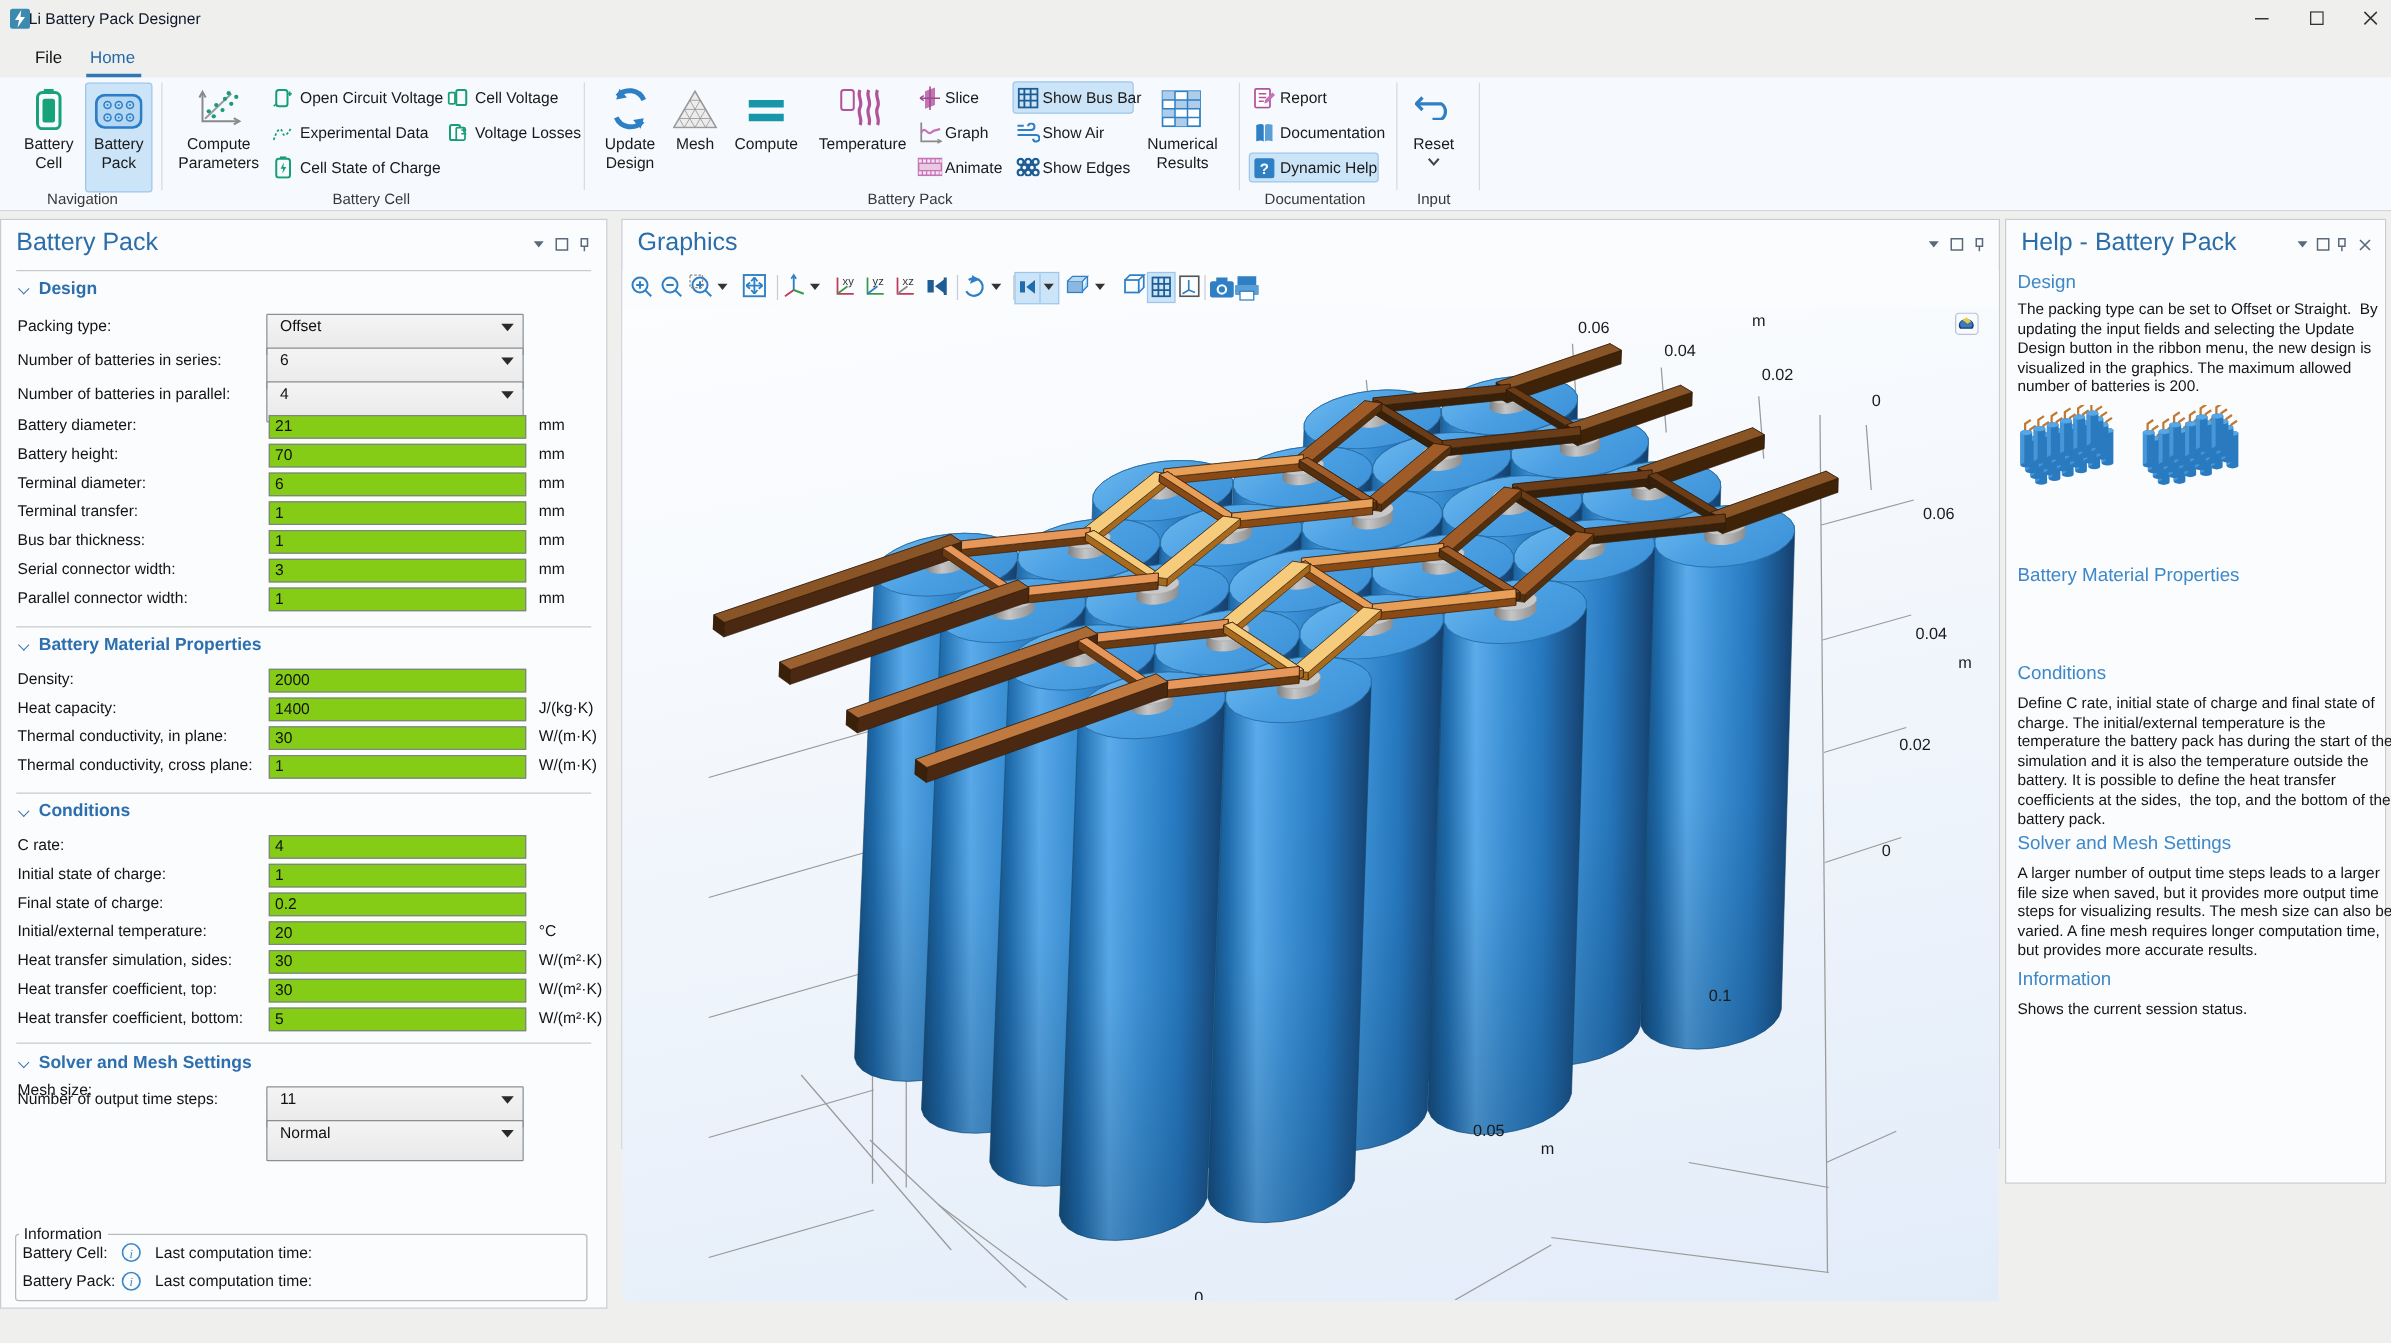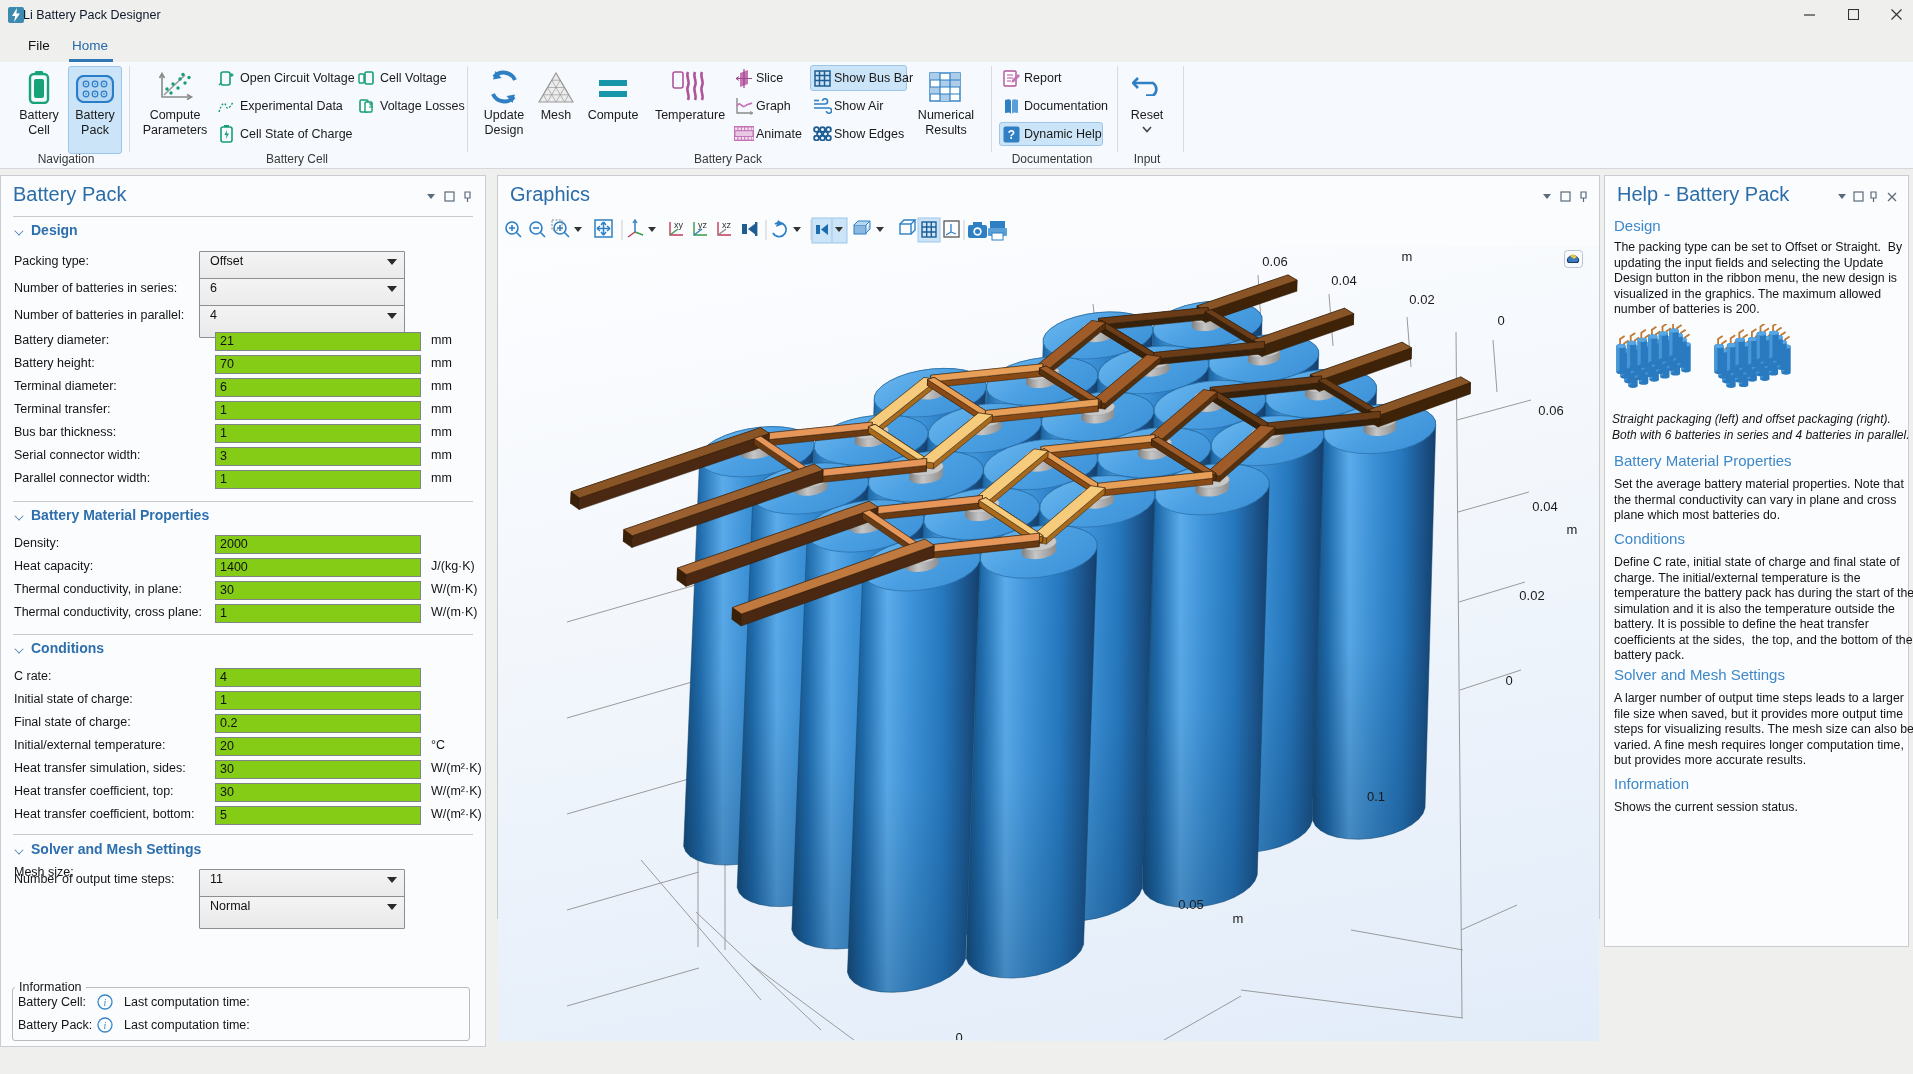--- a/index.html
+++ b/index.html
@@ -16,21 +16,21 @@
 .rbig{position:absolute;text-align:center;font-size:12.5px;color:#1a1a1a;line-height:15px;transform:translateX(-50%)}
 .rsel{background:#cce4f7;border:1px solid #9dc6ea;border-radius:3px}
 .rsmall{position:absolute;font-size:12.5px;color:#1a1a1a;white-space:nowrap;height:20px;line-height:20px}
 .panel{position:absolute;background:#fbfcfe;border:1px solid #c9cdd2}
 .ptitle{position:absolute;font-size:20px;color:#2c6da8;left:12px;top:7px}
 .sechead{position:absolute;left:14px;font-size:14px;font-weight:bold;color:#2e6fad;color:#2d6fad}
 .sechead .chev{display:inline-block;width:9px;height:6px;margin-right:7px;vertical-align:2px;background:none;border:none;position:relative}.sechead .chev:after{content:"";position:absolute;left:0;top:0;width:7px;height:7px;border-right:1.8px solid #3d74a8;border-bottom:1.8px solid #3d74a8;transform:rotate(45deg) scale(0.8)}
 .flabel{position:absolute;left:13px;font-size:12.5px;color:#141414;white-space:nowrap}
 .funit{position:absolute;left:430px;font-size:12.5px;color:#141414;white-space:nowrap}
 .tinput{position:absolute;left:214px;width:206px;height:19px;border:1px solid #7f8489;background:#84cc16;font-size:12.5px;padding-left:4px;line-height:17px;color:#111}
-.dropdown{position:absolute;left:198px;width:206px;height:33px;border:1px solid #8a8f94;background:linear-gradient(#f4f4f4,#e9e9e9);font-size:12.5px;padding-left:10px;line-height:19px;color:#111;border-radius:1px}
+.dropdown{position:absolute;left:212px;width:206px;height:33px;border:1px solid #8a8f94;background:linear-gradient(#f4f4f4,#e9e9e9);font-size:12.5px;padding-left:10px;line-height:19px;color:#111;border-radius:1px}
 .dropdown:after{content:"";position:absolute;right:7px;top:7px;border-left:5px solid transparent;border-right:5px solid transparent;border-top:6px solid #2a2a2a}
 .hr{position:absolute;left:12px;width:460px;height:1px;background:#c8cacc}
 .hhead{font-size:15px;color:#3e88c8}
 .hbody{font-size:12.3px;color:#141414;line-height:15.5px;white-space:nowrap}
 </style></head><body>
 
 <div class="titlebar">
  <div class="appicon">
       <svg width="12" height="14" viewBox="0 0 12 14">
         <path d="M7 0 L2 8 L5.2 8 L4 14 L10 5.5 L6.4 5.5 Z" fill="#fff"></path>
@@ -1212,23 +1212,21 @@
           <path d="M145.7 35.6 V9.6 L148.9 7.8 V33.8 Z" fill="#4796d8"></path>
           <ellipse cx="150.4" cy="9.6" rx="4.7" ry="2.1" fill="#57a7e4"></ellipse>
         </g>
         <g>
           <path d="M162.1 7.8 l0 -6 l4.5 -3" stroke="#c07832" stroke-width="1.8" fill="none"></path>
           <path d="M158.3 34.8 V8.8 A4.7 2.1 0 0 1 167.7 8.8 V34.8 A4.7 2.1 0 0 1 158.3 34.8 Z" fill="#2a7ac0"></path>
           <path d="M158.3 34.8 V8.8 L161.5 7.0 V33.0 Z" fill="#4796d8"></path>
           <ellipse cx="163.0" cy="8.8" rx="4.7" ry="2.1" fill="#57a7e4"></ellipse>
         </g>
       </svg></div>
- <div class="hbody" style="position:absolute;left:7px;top:236px;font-style:italic;font-size:12px">Straight packaging (left) and offset packaging (right).<br>Both with 6 batteries in series and 4 batteries in parallel.</div>
  <div class="hhead" style="position:absolute;left:9px;top:276px">Battery Material Properties</div>
- <div class="hbody" style="position:absolute;left:9px;top:301px">Set the average battery material properties. Note that<br>the thermal conductivity can vary in plane and cross<br>plane which most batteries do.</div>
  <div class="hhead" style="position:absolute;left:9px;top:354px">Conditions</div>
  <div class="hbody" style="position:absolute;left:9px;top:379px">Define C rate, initial state of charge and final state of<br>charge. The initial/external temperature is the<br>temperature the battery pack has during the start of the<br>simulation and it is also the temperature outside the<br>battery. It is possible to define the heat transfer<br>coefficients at the sides,&nbsp; the top, and the bottom of the<br>battery pack.</div>
  <div class="hhead" style="position:absolute;left:9px;top:490px">Solver and Mesh Settings</div>
  <div class="hbody" style="position:absolute;left:9px;top:515px">A larger number of output time steps leads to a larger<br>file size when saved, but it provides more output time<br>steps for visualizing results. The mesh size can also be<br>varied. A fine mesh requires longer computation time,<br>but provides more accurate results.</div>
  <div class="hhead" style="position:absolute;left:9px;top:599px">Information</div>
  <div class="hbody" style="position:absolute;left:9px;top:624px">Shows the current session status.</div>
 
 </div>
 
 </body></html>

